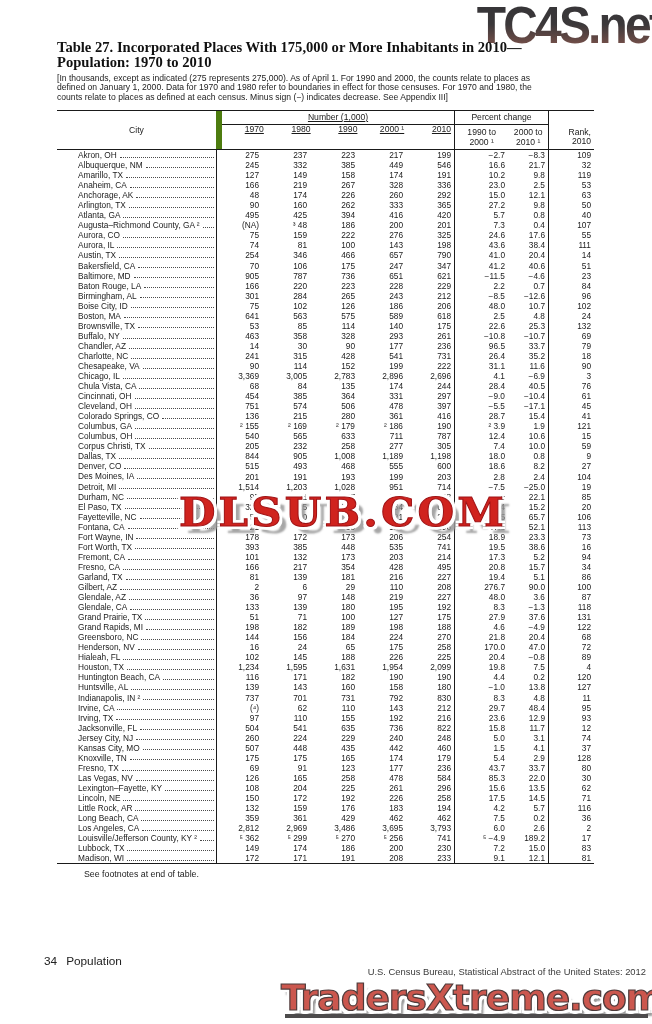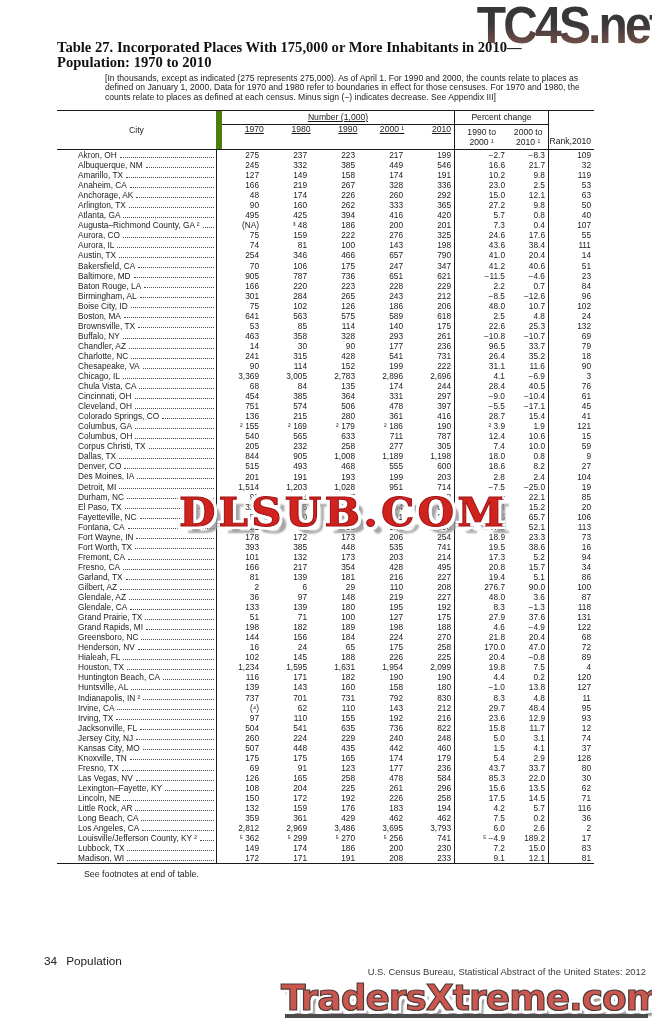--- a/index.html
+++ b/index.html
@@ -2,29 +2,29 @@
 <html><head>
 <meta charset="utf-8">
 <style>
   html,body{margin:0;padding:0;background:#e8e8e8;}
   .page{position:relative;width:652px;height:1024px;background:#ffffff;overflow:hidden;
         font-family:"Liberation Sans","DejaVu Sans",sans-serif;color:#1a1a1a;}
   
   .title{position:absolute;left:57px;top:40px;width:560px;
          font-family:"Liberation Serif","DejaVu Serif",serif;font-weight:bold;
          font-size:14.6px;line-height:14.6px;color:#111;}
-  .note{position:absolute;left:57px;top:74px;width:500px;font-size:8.6px;line-height:9.4px;color:#222;margin-left:48px;}
+  .note{position:absolute;left:57px;top:74px;width:500px;font-size:8.6px;line-height:9.4px;color:#222;}
   
   .tbl{position:absolute;left:57px;top:110px;width:537px;}
   .thead{position:relative;height:40px;border-top:1.3px solid #1a1a1a;border-bottom:1.3px solid #1a1a1a;box-sizing:border-box;font-size:8.6px;}
   .th-city{position:absolute;left:0;top:0;width:159px;height:100%;display:flex;align-items:center;justify-content:center;}
   .th-num{position:absolute;left:159px;top:0;width:238px;height:100%;border-left:6px solid #4d7c0f;box-sizing:border-box;text-decoration:underline;}
   .th-pct{position:absolute;left:397px;top:0;width:94px;height:100%;border-left:1px solid #1a1a1a;box-sizing:border-box;}
   .th-rank{position:absolute;left:491px;top:0;width:46px;height:100%;border-left:1px solid #1a1a1a;box-sizing:border-box;
-           display:flex;flex-direction:row;justify-content:flex-end;align-items:flex-end;padding:0 3px 2px 0;line-height:9.6px;}
+           display:flex;flex-direction:column;justify-content:flex-end;align-items:flex-end;padding:0 3px 2px 0;line-height:9.6px;}
   .gh{height:12.5px;line-height:12.5px;text-align:center;border-bottom:1px solid #1a1a1a;}
   .yrs{display:flex;height:25px;align-items:flex-end;}
   .yrs span{display:block;text-align:right;padding:0 3px 16px 0;box-sizing:border-box;}
   .y0{width:46px}.y1{width:48px}.y2{width:48px}.y3{width:48px}.y4{width:48px}
   .pcols{display:flex;height:25px;align-items:flex-end;}
   .pcol{text-align:center;line-height:9.6px;padding-bottom:2px;}
   .pcol.p0{width:54px}.pcol.p1{width:40px}
   .tbody{border-bottom:1.3px solid #1a1a1a;}
   .row{display:grid;grid-template-columns:159px 46px 48px 48px 48px 48px 54px 40px 46px;
        height:10.06px;line-height:10.06px;font-size:8.3px;}

